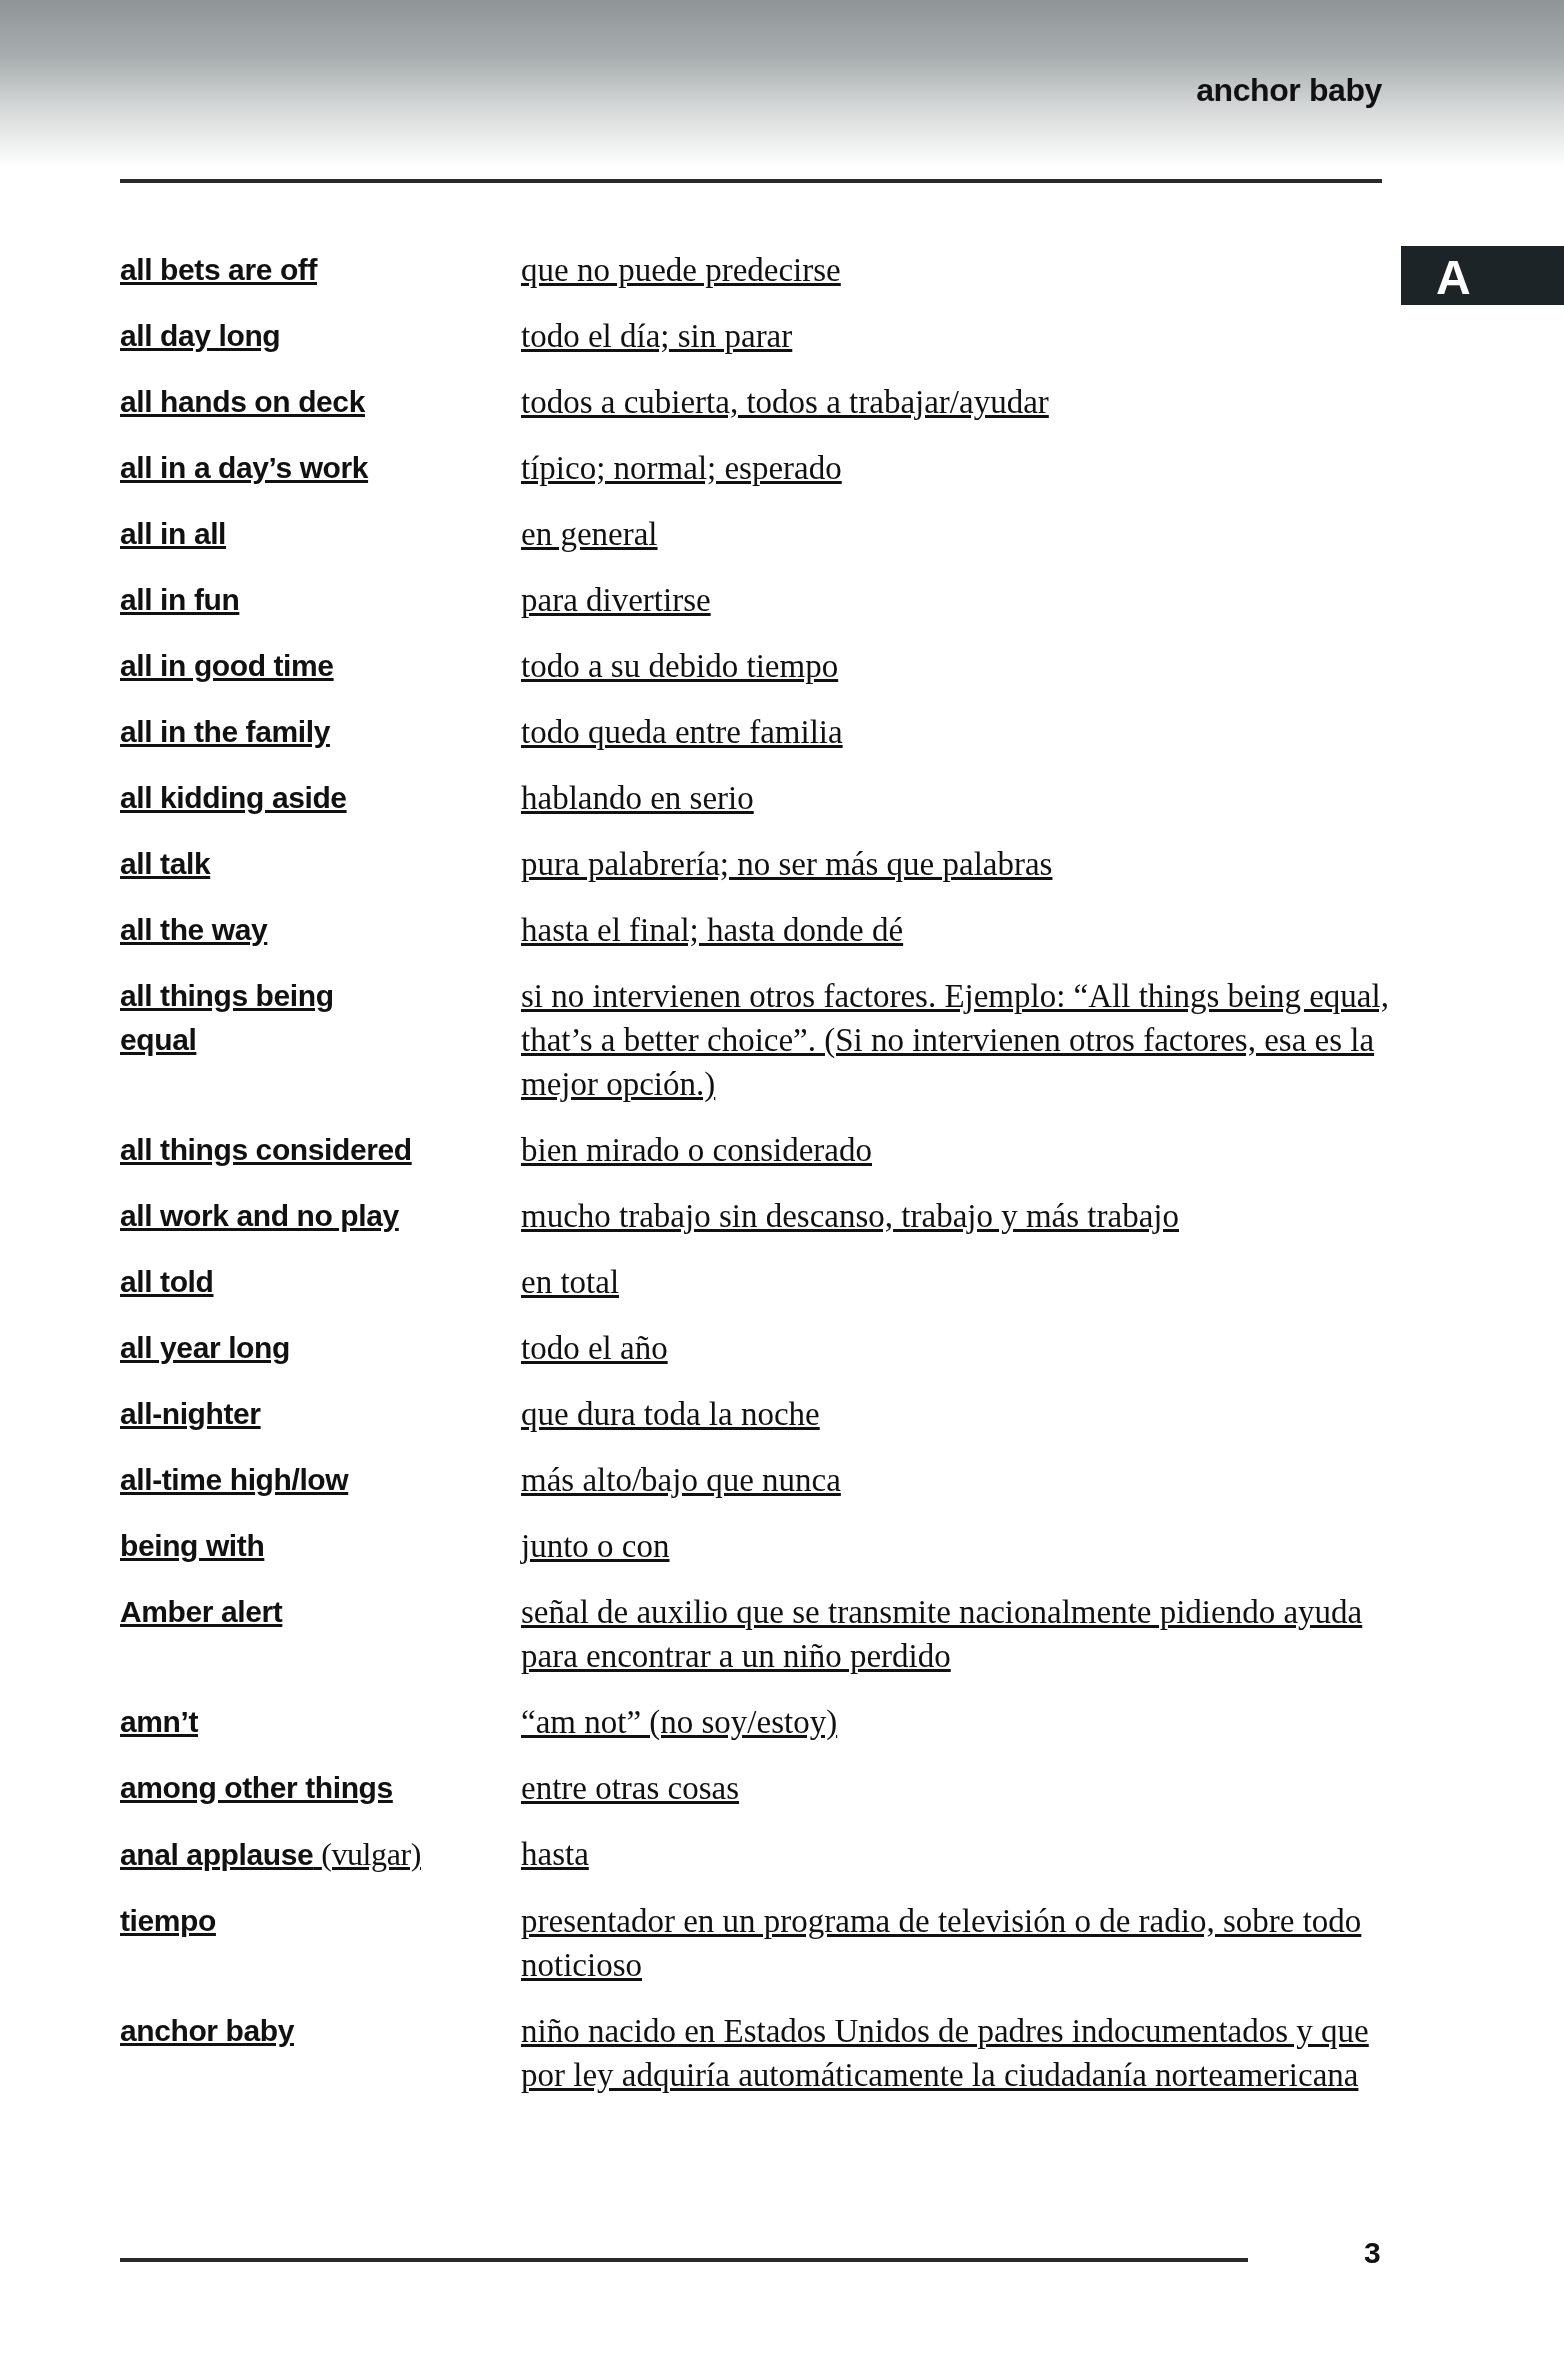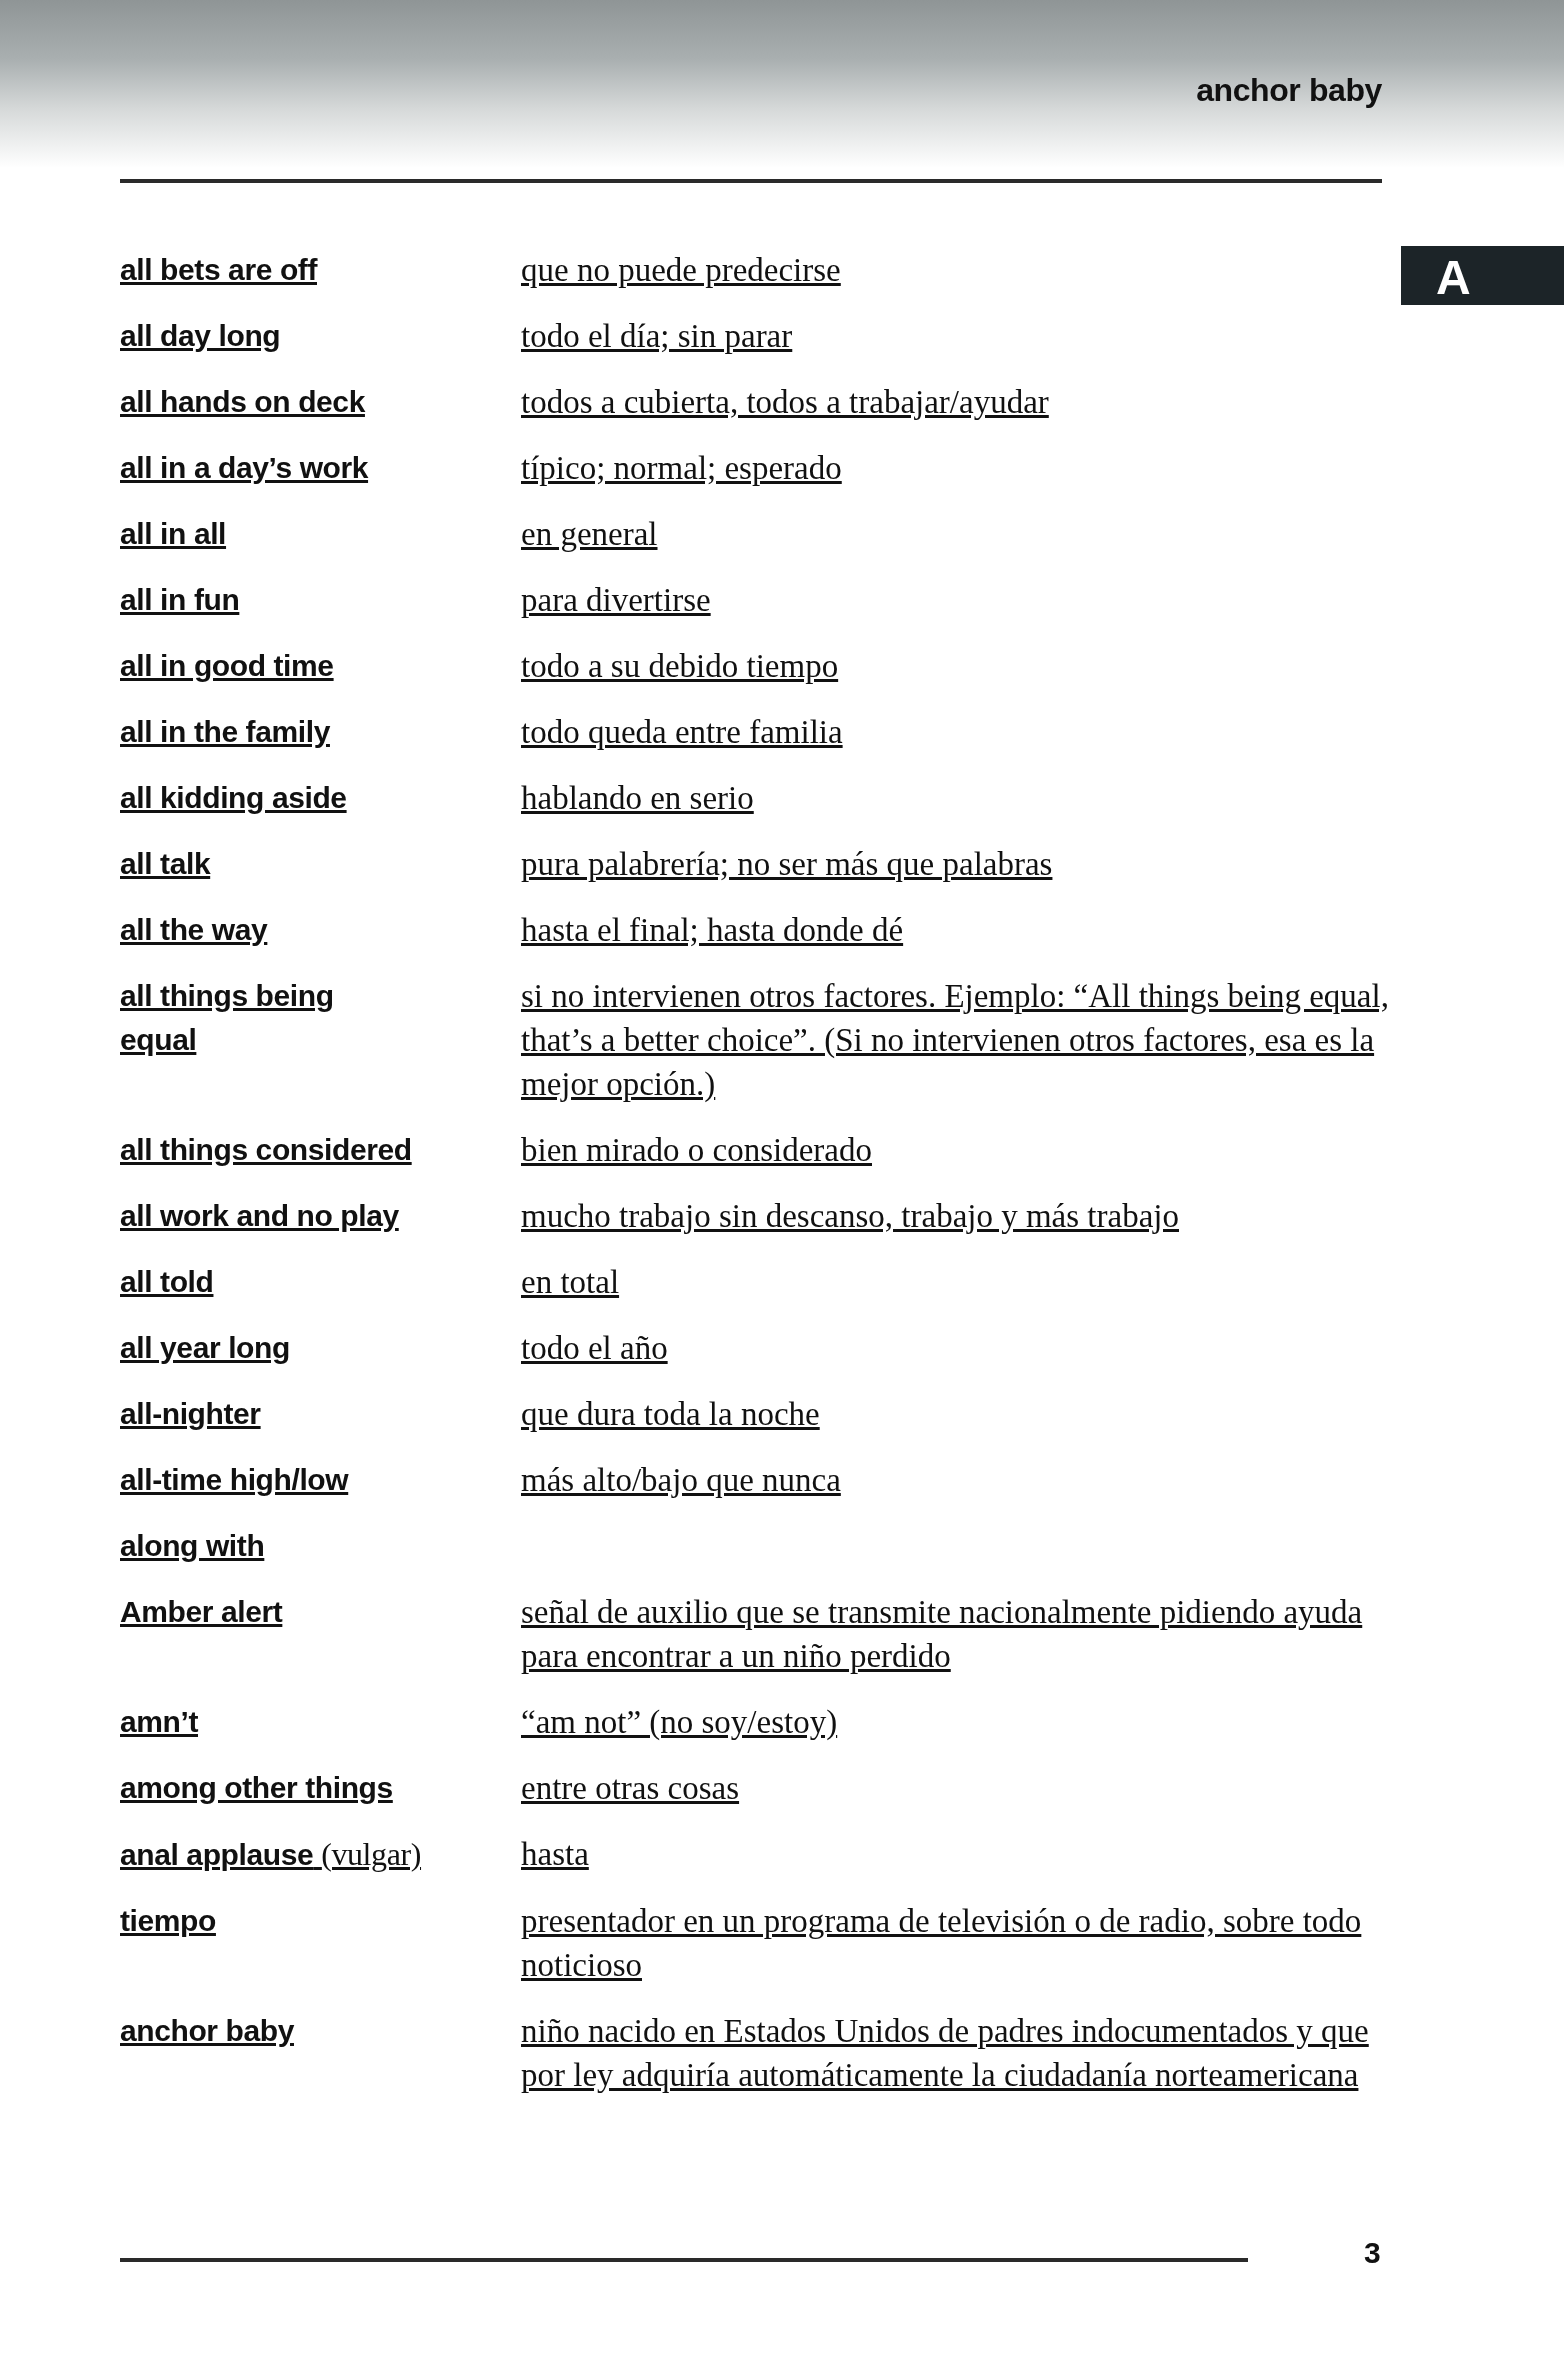--- a/index.html
+++ b/index.html
@@ -132,21 +132,22 @@
     </div>
     <div class="entry">
       <div class="term"><span>all-nighter</span></div>
       <div class="def">que dura toda la noche</div>
     </div>
     <div class="entry">
       <div class="term"><span>all-time high/low</span></div>
       <div class="def">más alto/bajo que nunca</div>
     </div>
     <div class="entry">
-      <div class="term"><span>along with</span></div>
+      <div class="term"><span>being with</span></div>
+      <div class="def">junto o con</div>
     </div>
     <div class="entry">
       <div class="term"><span>Amber alert</span></div>
       <div class="def">señal de auxilio que se transmite nacionalmente pidiendo ayuda para encontrar a un niño perdido</div>
     </div>
     <div class="entry">
       <div class="term"><span>amn’t</span></div>
       <div class="def">“am not” (no soy/estoy)</div>
     </div>
     <div class="entry">

